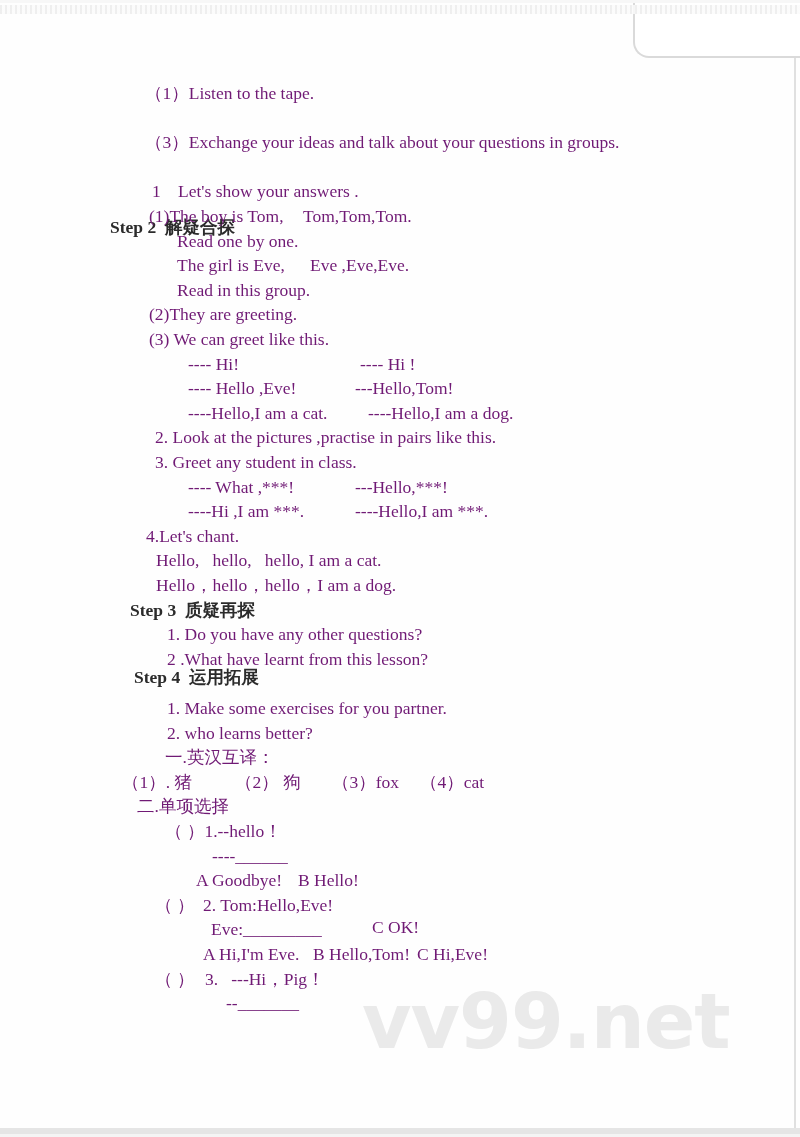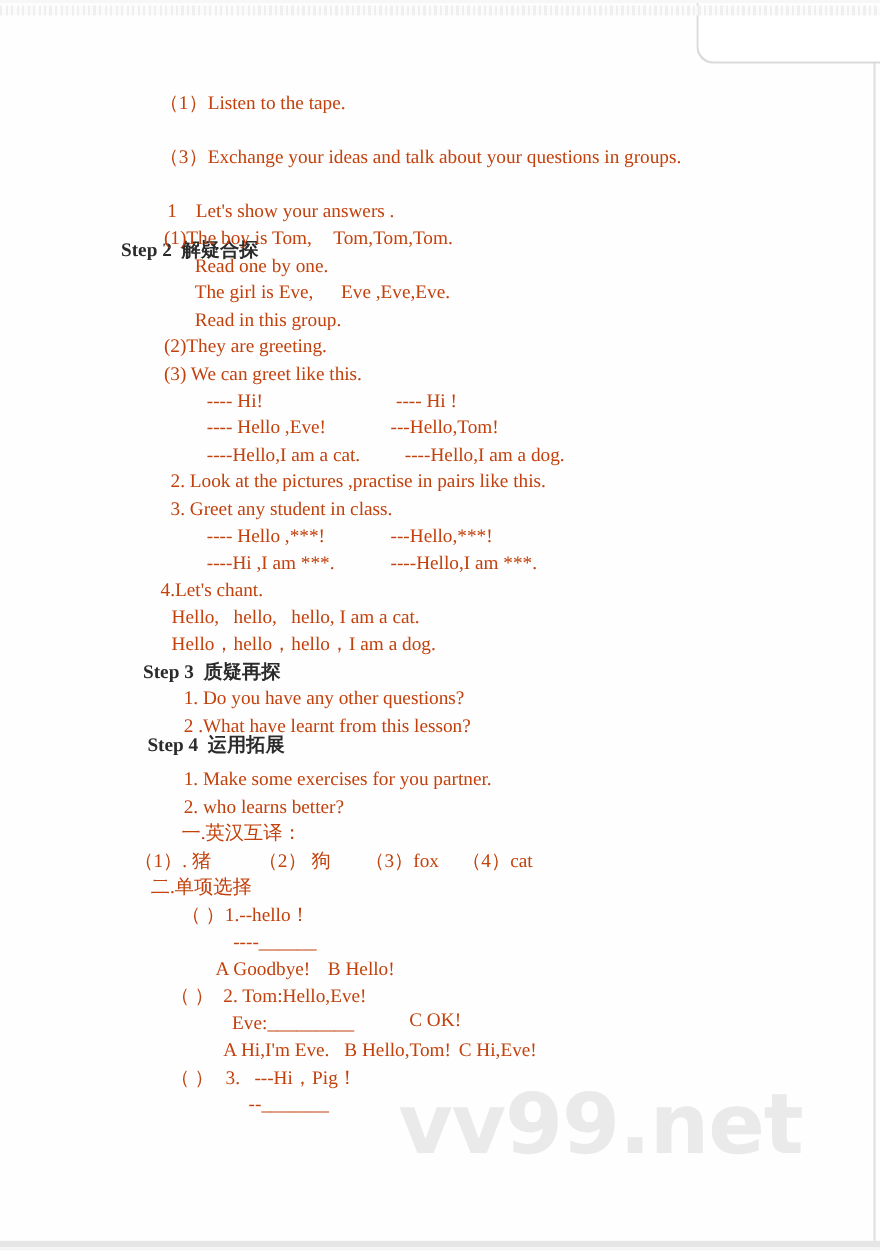--- a/index.html
+++ b/index.html
@@ -50,21 +50,21 @@
     color:#eaeaea;letter-spacing:-1px;
     z-index:1;user-select:none;white-space:nowrap;
   }
   
   #doc{position:absolute;left:0;top:0;width:800px;height:1137px;z-index:2;}
   #doc .ln{
     position:absolute;left:0;width:100%;height:25px;line-height:25px;
   }
   #doc .tx{
     position:absolute;top:0;white-space:pre;
-    font-size:17.5px;color:#c2410c;
+    font-size:17.5px;color:#701a75;
   }
   #doc .ln.bold .tx{font-weight:700;color:#2b2b2b;}
 </style>
 </head>
 <body>
 
 <div class="screen">
   <div class="watermark">vv99.net</div>
   <div id="doc">
       <div class="ln" style="top: 81px;">
@@ -112,21 +112,21 @@
         <span class="tx" style="left: 188px;">----Hello,I am a cat.</span>
         <span class="tx" style="left: 368px;">----Hello,I am a dog.</span>
       </div>
       <div class="ln" style="top: 425.4px;">
         <span class="tx" style="left: 155px;">2. Look at the pictures ,practise in pairs like this.</span>
       </div>
       <div class="ln" style="top: 450px;">
         <span class="tx" style="left: 155px;">3. Greet any student in class.</span>
       </div>
       <div class="ln" style="top: 474.6px;">
-        <span class="tx" style="left: 188px;">---- Hello ,***!</span>
+        <span class="tx" style="left: 188px;">---- What ,***!</span>
         <span class="tx" style="left: 355px;">---Hello,***!</span>
       </div>
       <div class="ln" style="top: 499.2px;">
         <span class="tx" style="left: 188px;">----Hi ,I am ***.</span>
         <span class="tx" style="left: 355px;">----Hello,I am ***.</span>
       </div>
       <div class="ln" style="top: 523.8px;">
         <span class="tx" style="left: 146px;">4.Let's chant.</span>
       </div>
       <div class="ln" style="top: 548.4px;">

